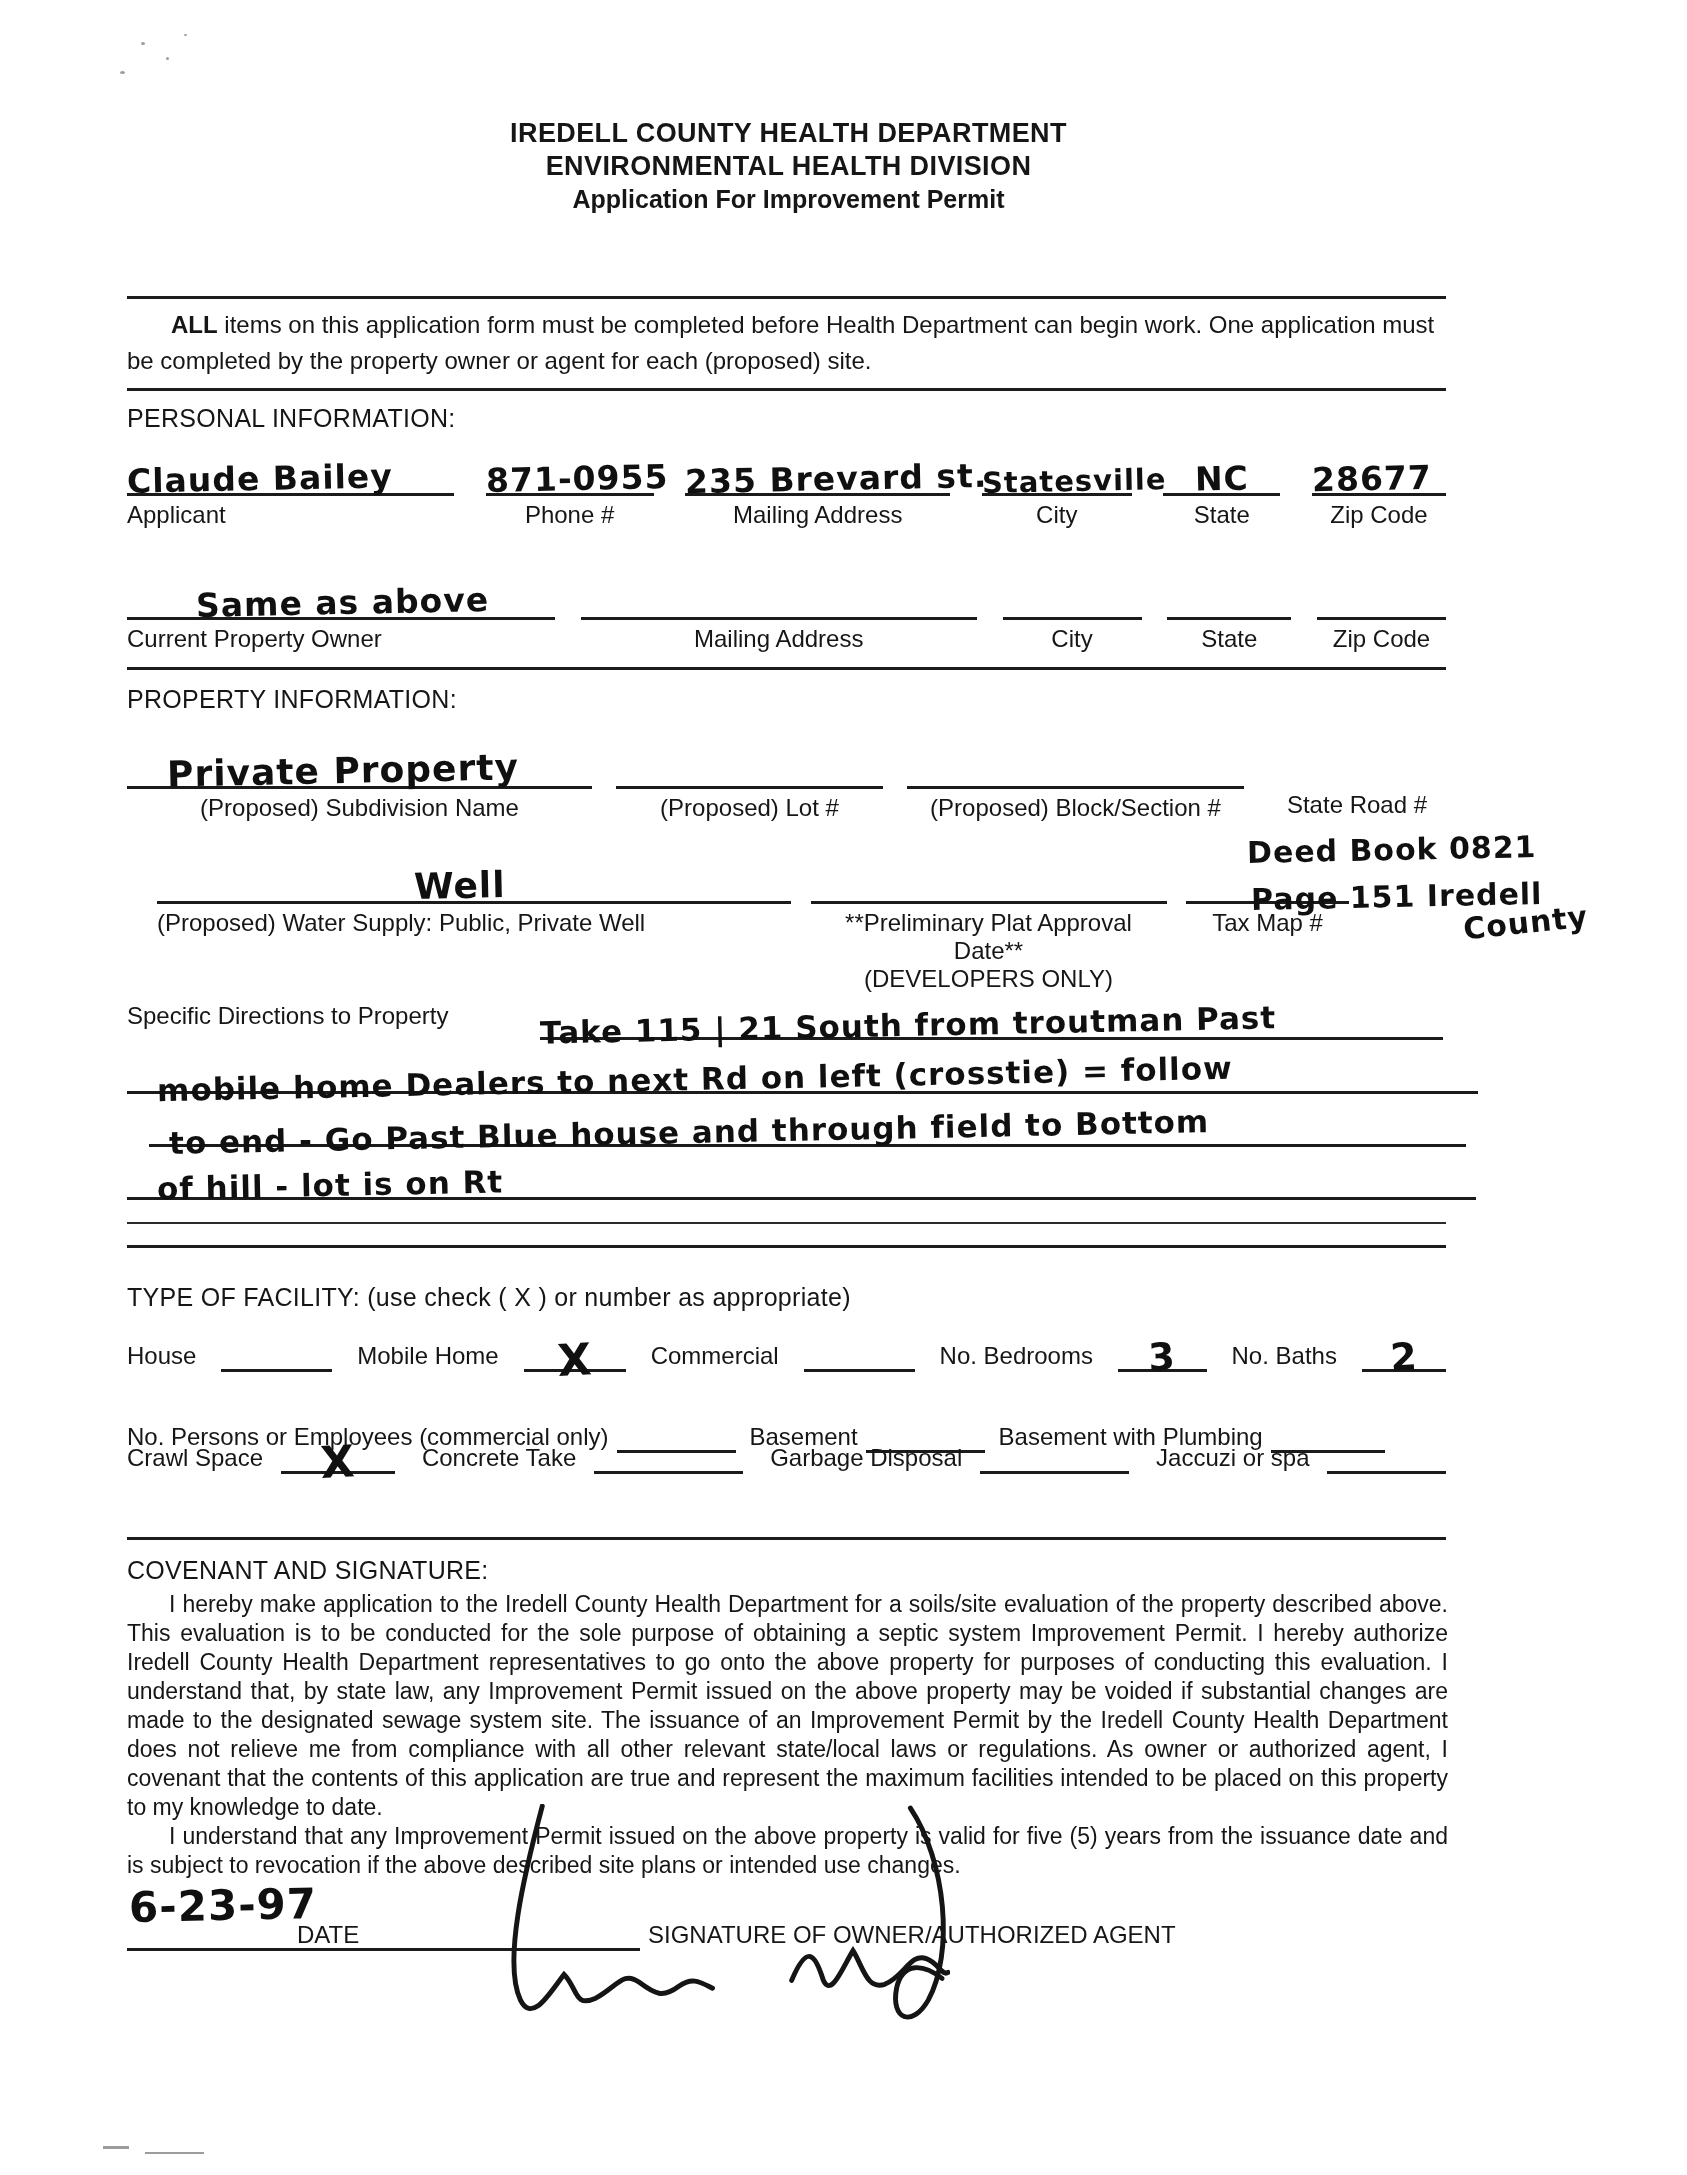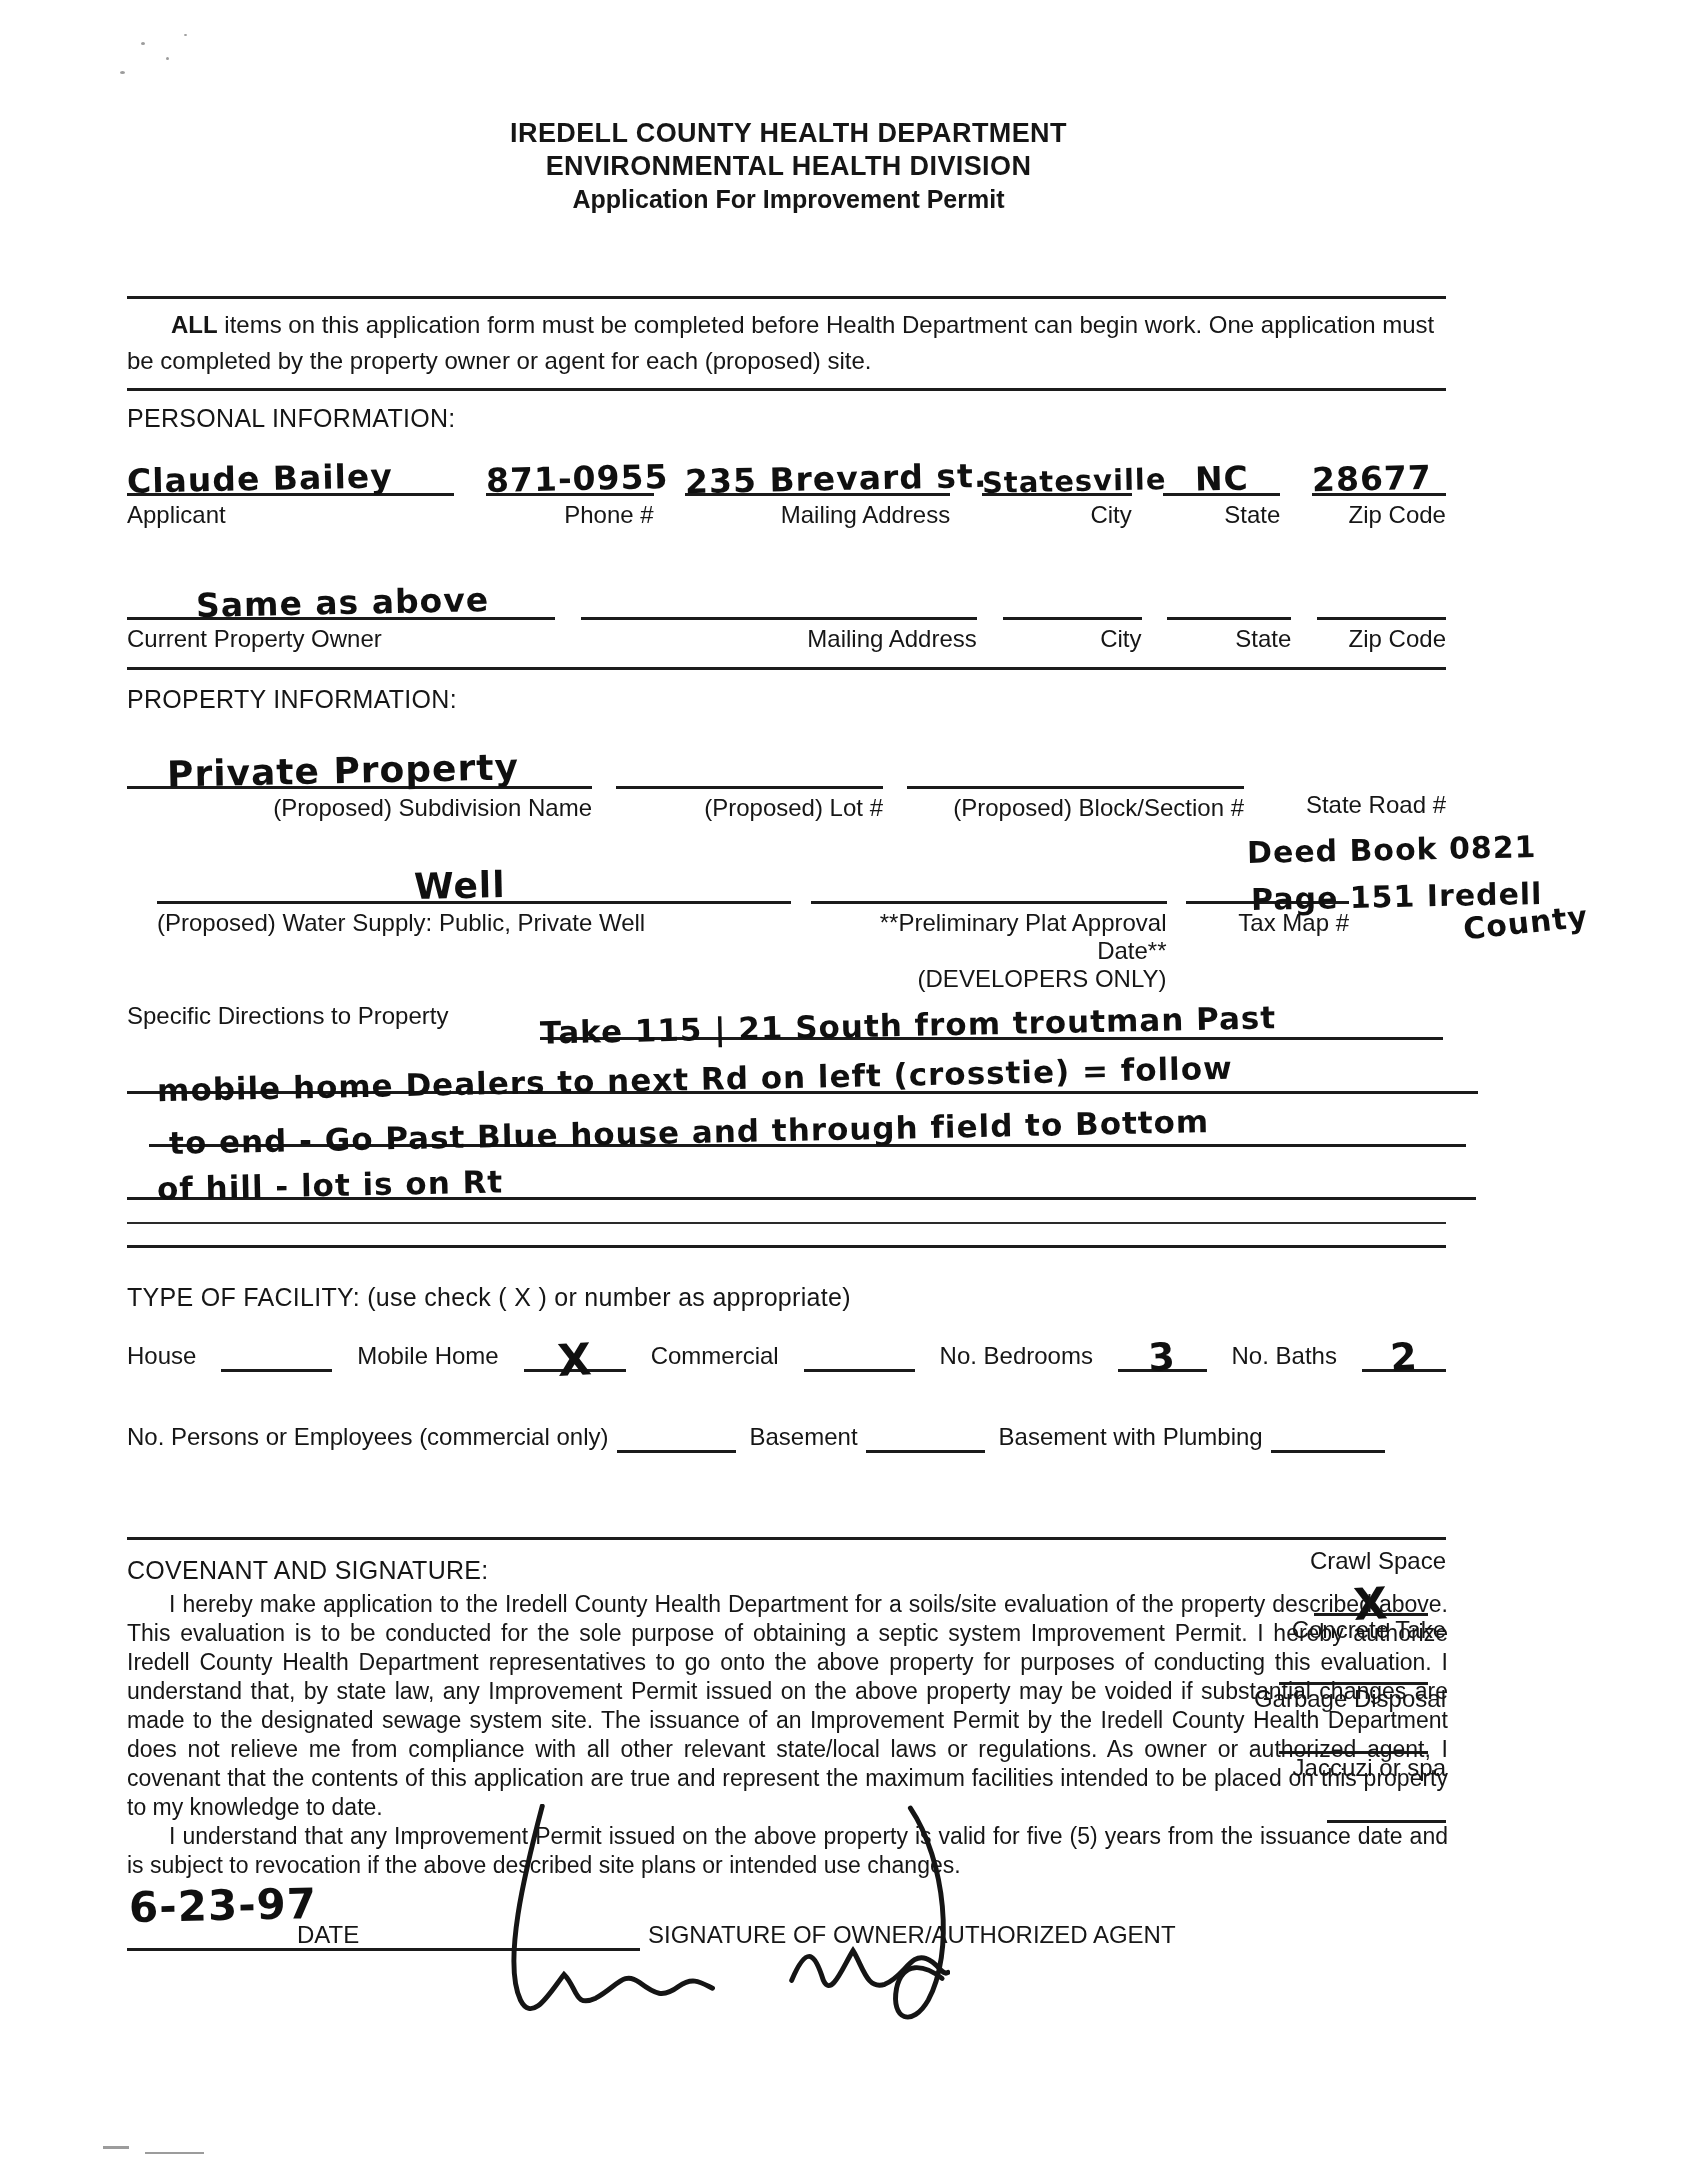--- a/index.html
+++ b/index.html
@@ -15,21 +15,21 @@
   .rule  { position:absolute; left:127px; width:1319px; height:3px; background:#1c1c1c; }
   .rule-thin { position:absolute; left:127px; width:1319px; height:2px; background:#2a2a2a; }
   .intro { position:absolute; left:127px; top:307px; width:1321px; margin:0;
            font-size:24px; line-height:36px; text-indent:44px; }
   .sec-heading { position:absolute; left:127px; font-size:25px; letter-spacing:0.3px; }
   
   .fieldrow { position:absolute; left:127px; width:1319px; display:flex; justify-content:space-between; }
   .field { display:flex; flex-direction:column; }
   .wline { border-bottom:3px solid #1b1b1b; display:flex; align-items:flex-end; }
   .wline.noline { border-bottom:none; }
-  .flabel { font-size:24px; text-align:right; padding-top:5px; line-height:28px; }
+  .flabel { font-size:24px; text-align:center; padding-top:5px; line-height:28px; }
   .flabel.left { text-align:left; }
   
   .hw { font-family:"DejaVu Sans", sans-serif; font-weight:700; color:#101010;
         white-space:nowrap; display:inline-block; transform:rotate(-1.2deg);
         letter-spacing:1px; }
   .hw-lg { font-size:33px; margin-bottom:-5px; }
   .hw-note { position:absolute; font-size:30px; }
   .hw-dir { font-size:31px; margin-bottom:-6px; }
   .hw-date { position:absolute; font-size:42px; }
   
@@ -228,21 +228,21 @@
 
   <div class="frow" style="top:1414px; justify-content:flex-start;">
     <span class="lbl">No. Persons or Employees (commercial only)</span>
     <div class="seg" style="width:119px; margin:0 14px 0 8px;"></div>
     <span class="lbl">Basement</span>
     <div class="seg" style="width:119px; margin:0 14px 0 8px;"></div>
     <span class="lbl">Basement with Plumbing</span>
     <div class="seg" style="width:114px; margin:0 0 0 8px;"></div>
   </div>
 
-  <div class="frow" style="top:1547px; justify-content:space-between;flex-direction:column;">
+  <div class="frow" style="top:1435px; justify-content:space-between;">
     <span class="lbl">Crawl Space</span>
     <div class="seg" style="width:114px; margin:0 18px 0 8px;">
         <span class="hw mark x">X</span>
       </div>
     <span class="lbl">Concrete Take</span>
     <div class="seg" style="width:149px; margin:0 18px 0 8px;"></div>
     <span class="lbl">Garbage Disposal</span>
     <div class="seg" style="width:149px; margin:0 18px 0 8px;"></div>
     <span class="lbl">Jaccuzi or spa</span>
     <div class="seg" style="width:119px; margin:0 0 0 8px;"></div>

